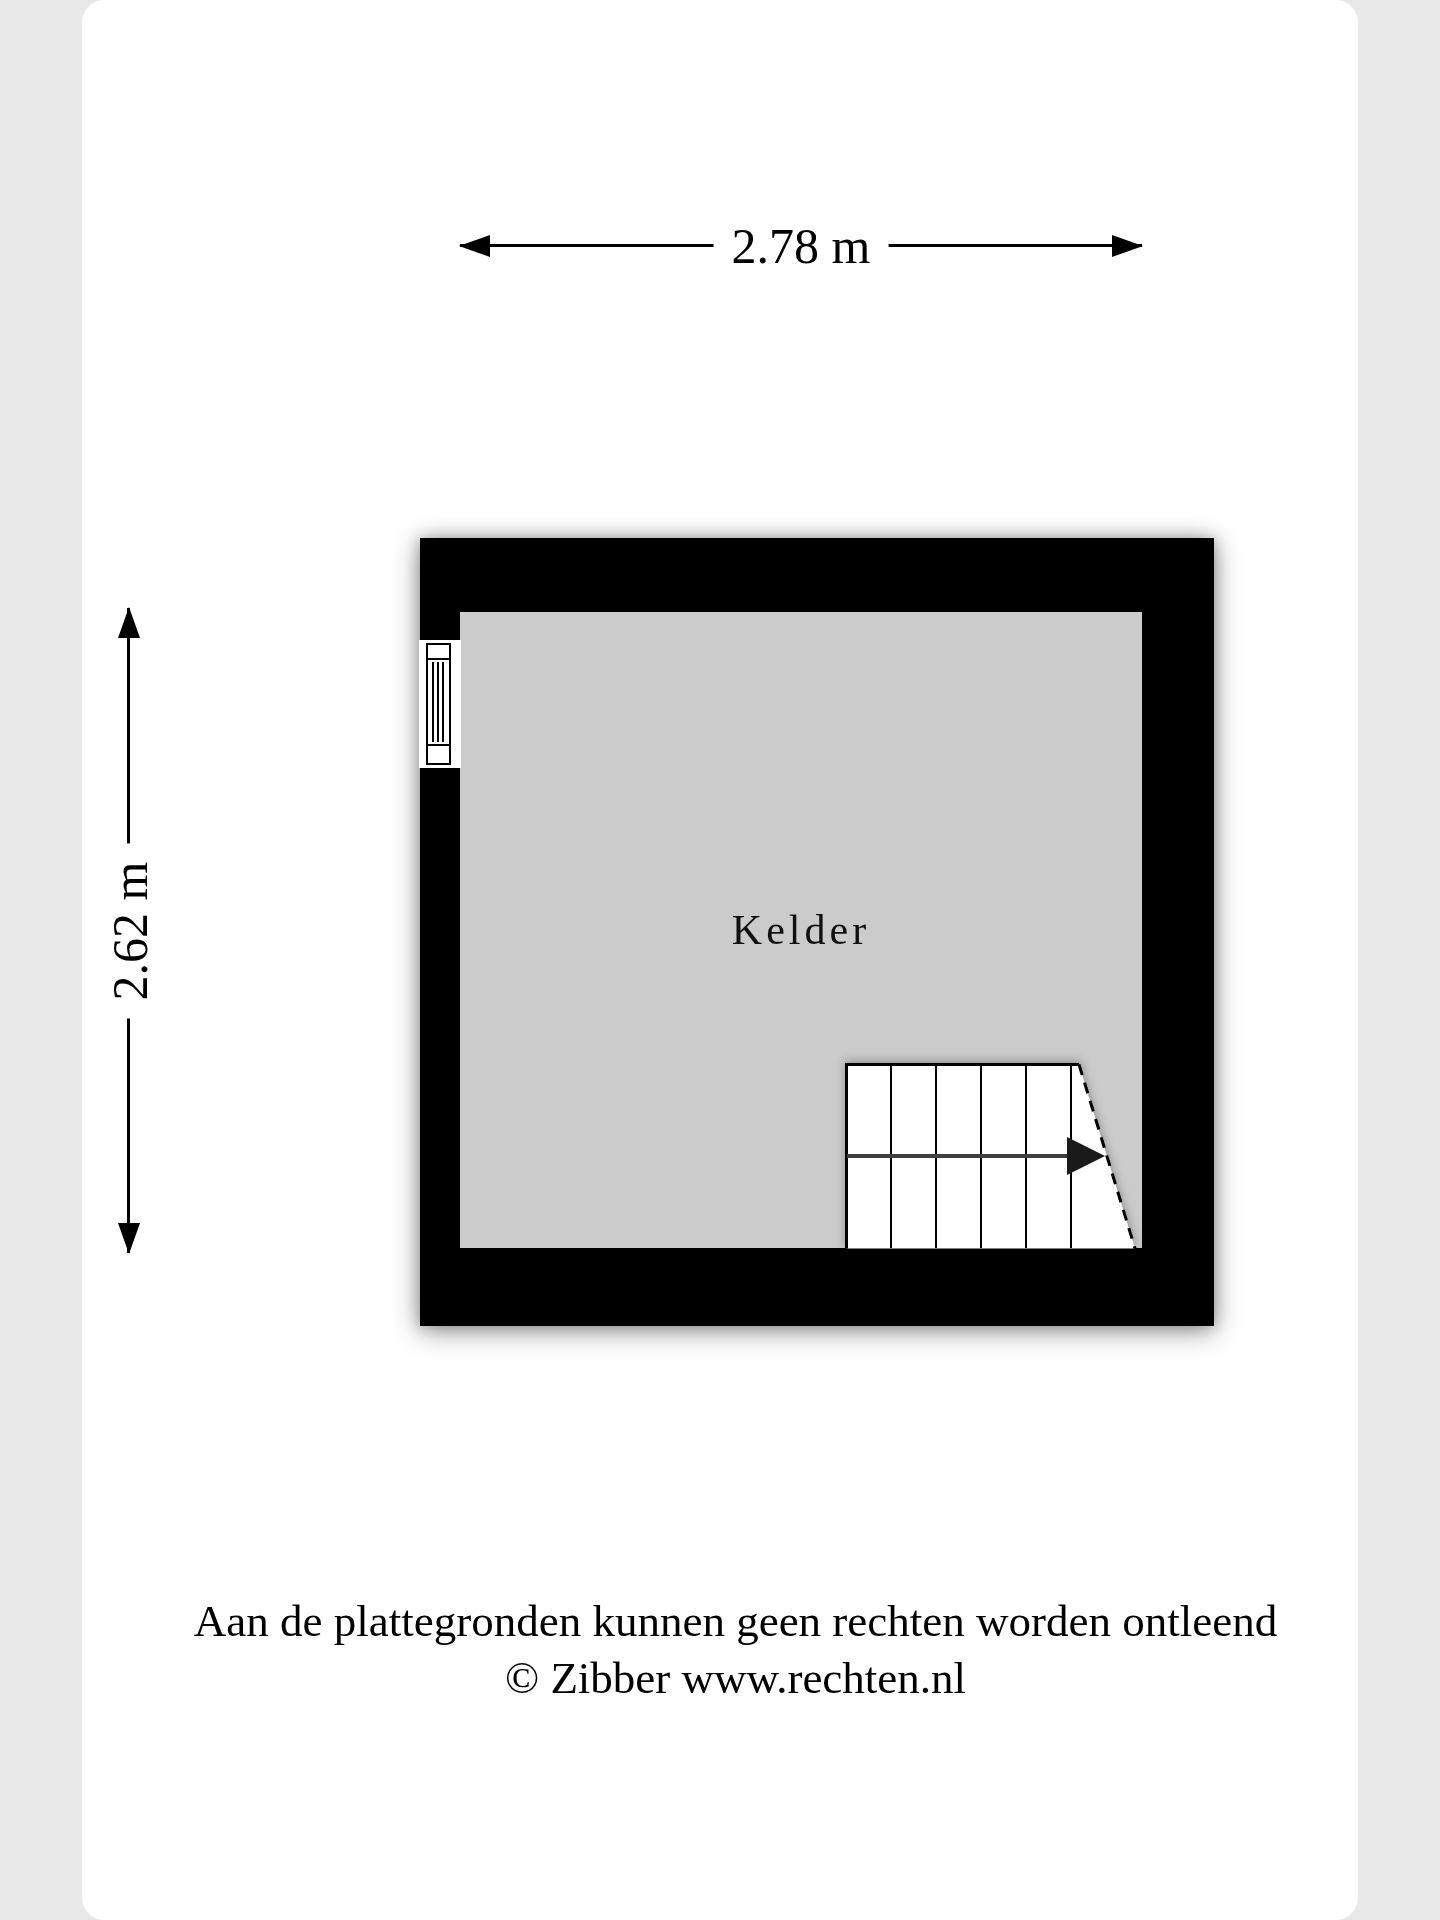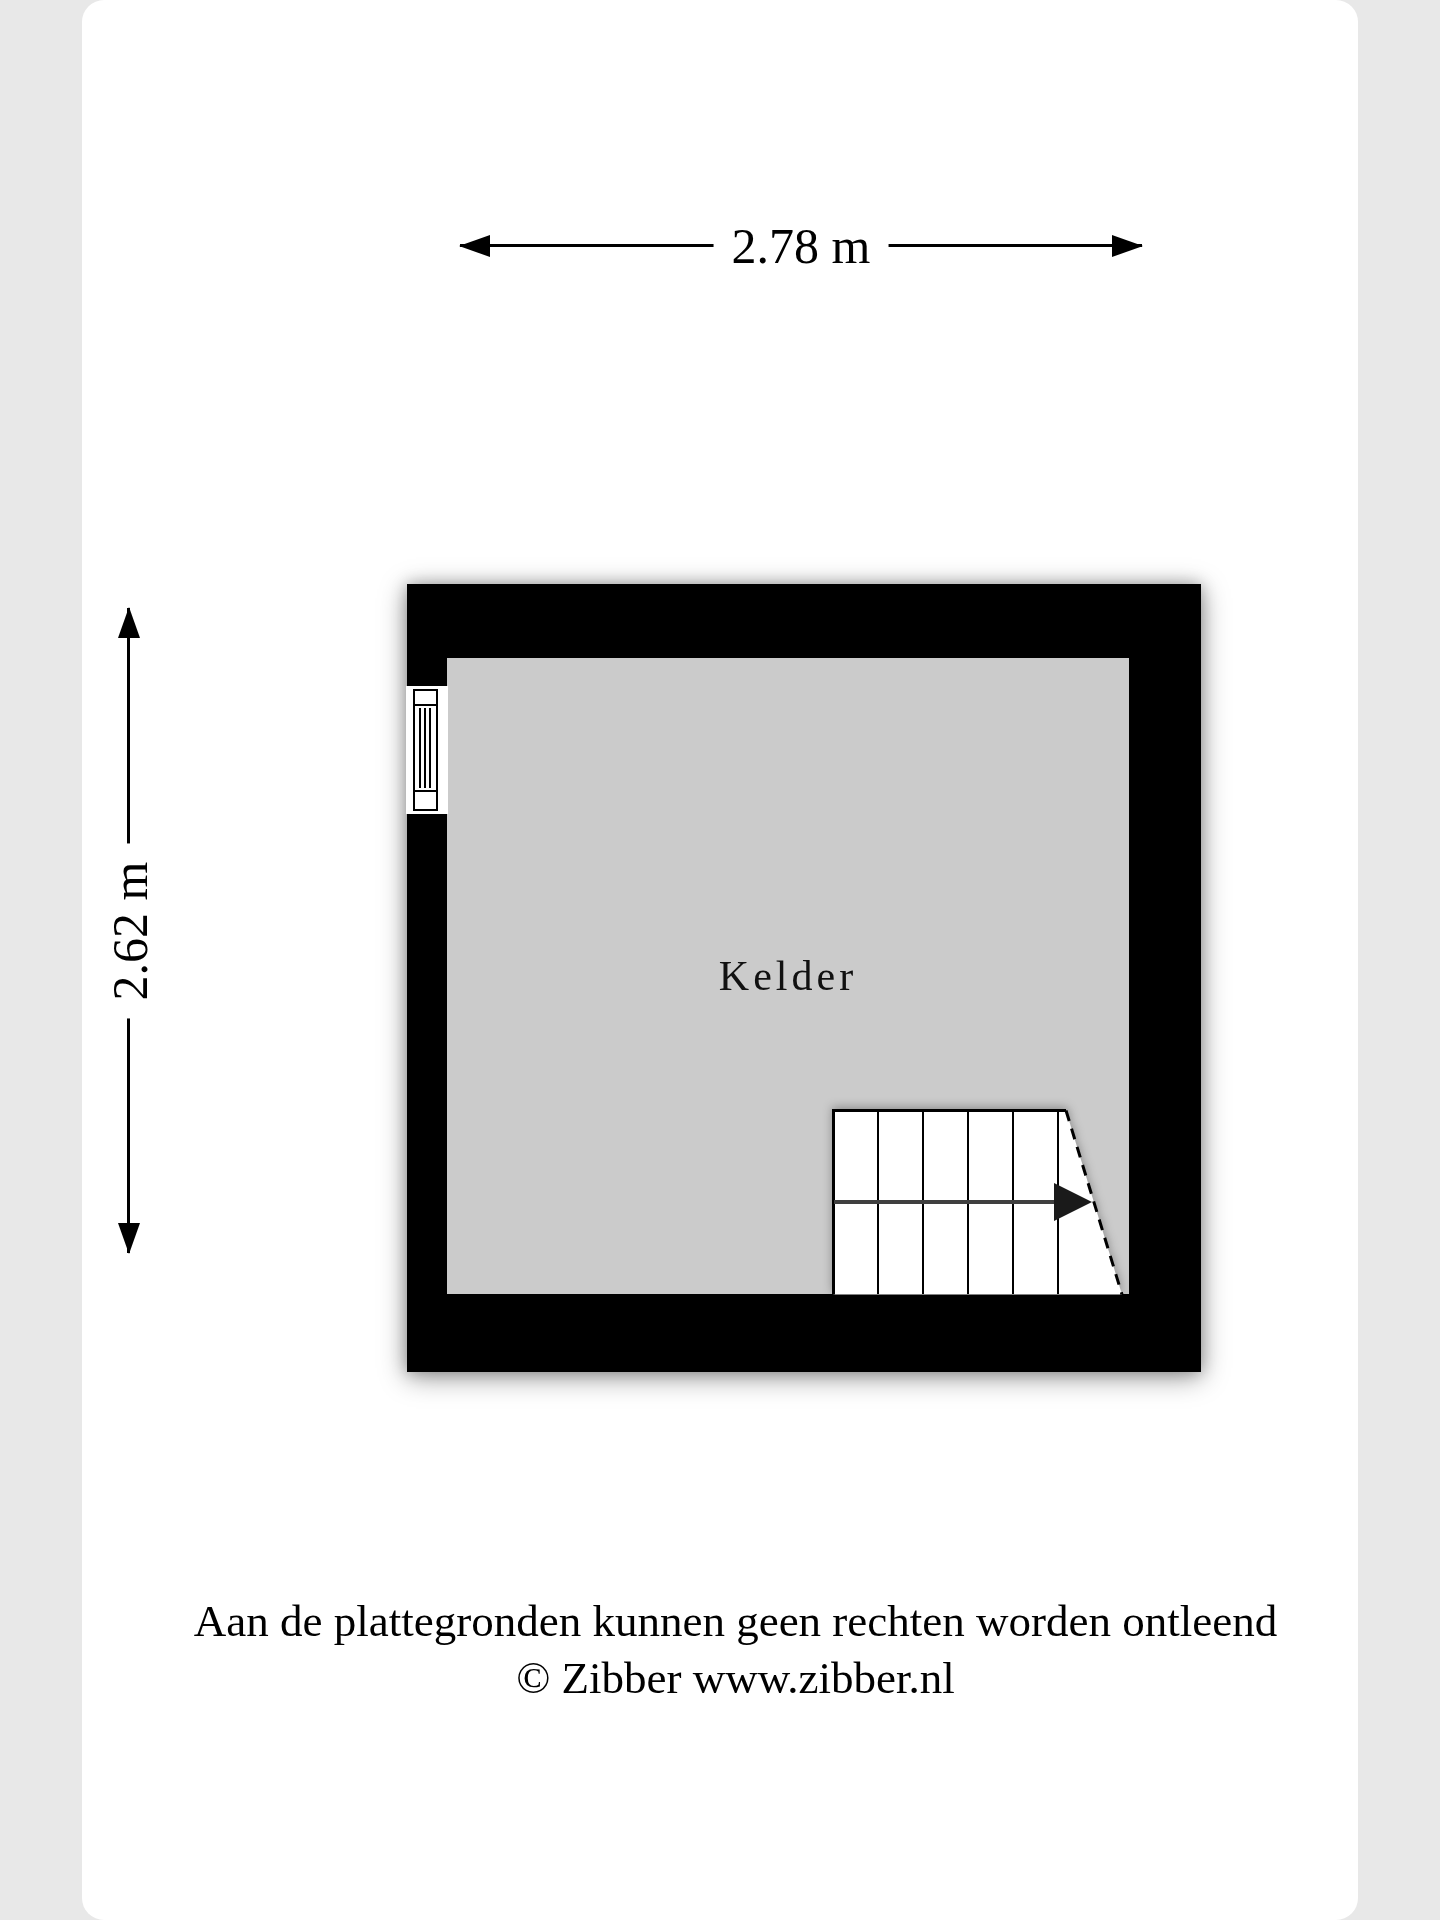--- a/index.html
+++ b/index.html
@@ -52,24 +52,23 @@
     padding:0 18px;
     font-size:50px;
     white-space:nowrap;
   }
   .dim-label-v{
     transform:translate(-50%,-50%) rotate(-90deg);
   }
 
   
   .plan{
-    position:absolute;left:325px;top:538px;width:794px;height:788px;
+    position:absolute;left:338px;top:538px;width:794px;height:788px;
     background:var(--wall,#000);
     box-shadow:0 5px 26px rgba(0,0,0,0.40), 0 0 14px rgba(0,0,0,0.25);
-    margin-top:46px;
   }
   .room-floor{
     position:absolute;left:40px;top:74px;right:72px;bottom:78px;
     background:var(--floor,#cbcbcb);
     display:flex;align-items:center;justify-content:center;
   }
   .room-label{
     font-size:42px;letter-spacing:4px;color:#111;
   }
 
@@ -151,16 +150,16 @@
           <span class="win-bar b2"></span>
           <span class="win-bar b3"></span>
         </div>
       </div>
     </div>
 
   </div>
 
   <div class="footer">
     <div>Aan de plattegronden kunnen geen rechten worden ontleend</div>
-    <div>© Zibber www.zibber.nl</div>
+    <div>© Zibber www.rechten.nl</div>
   </div>
 
 </div>
 
 </body></html>

